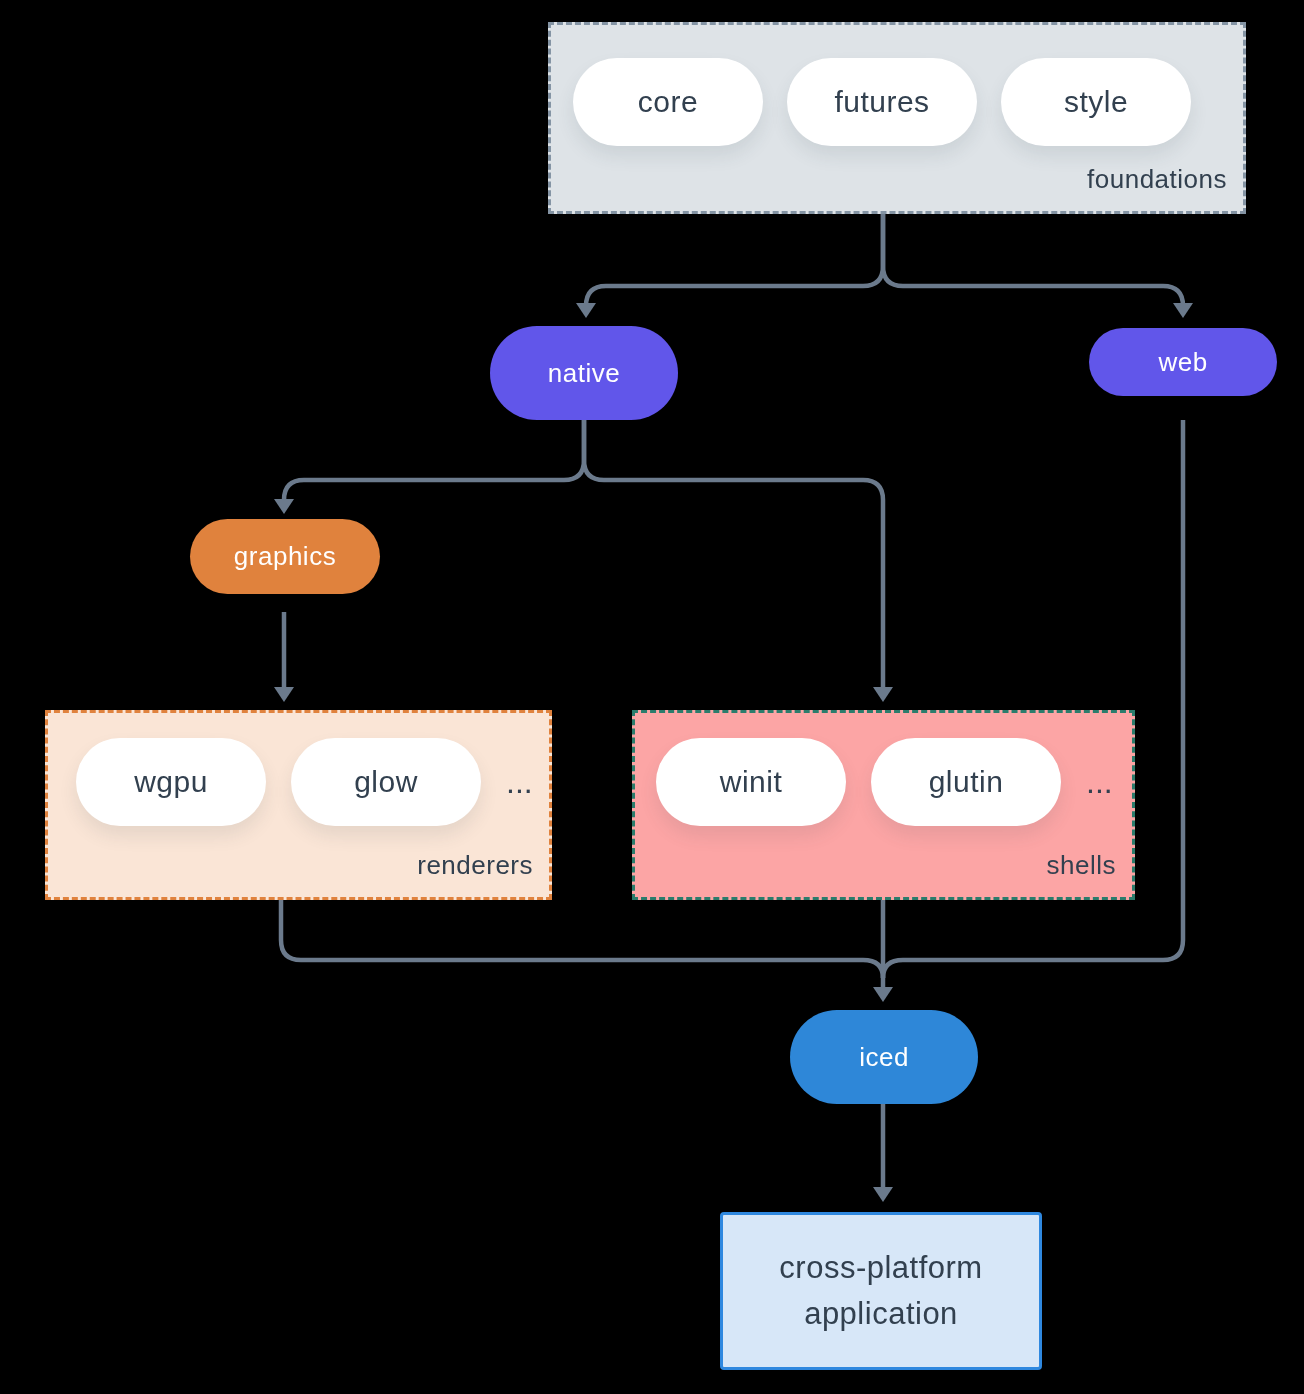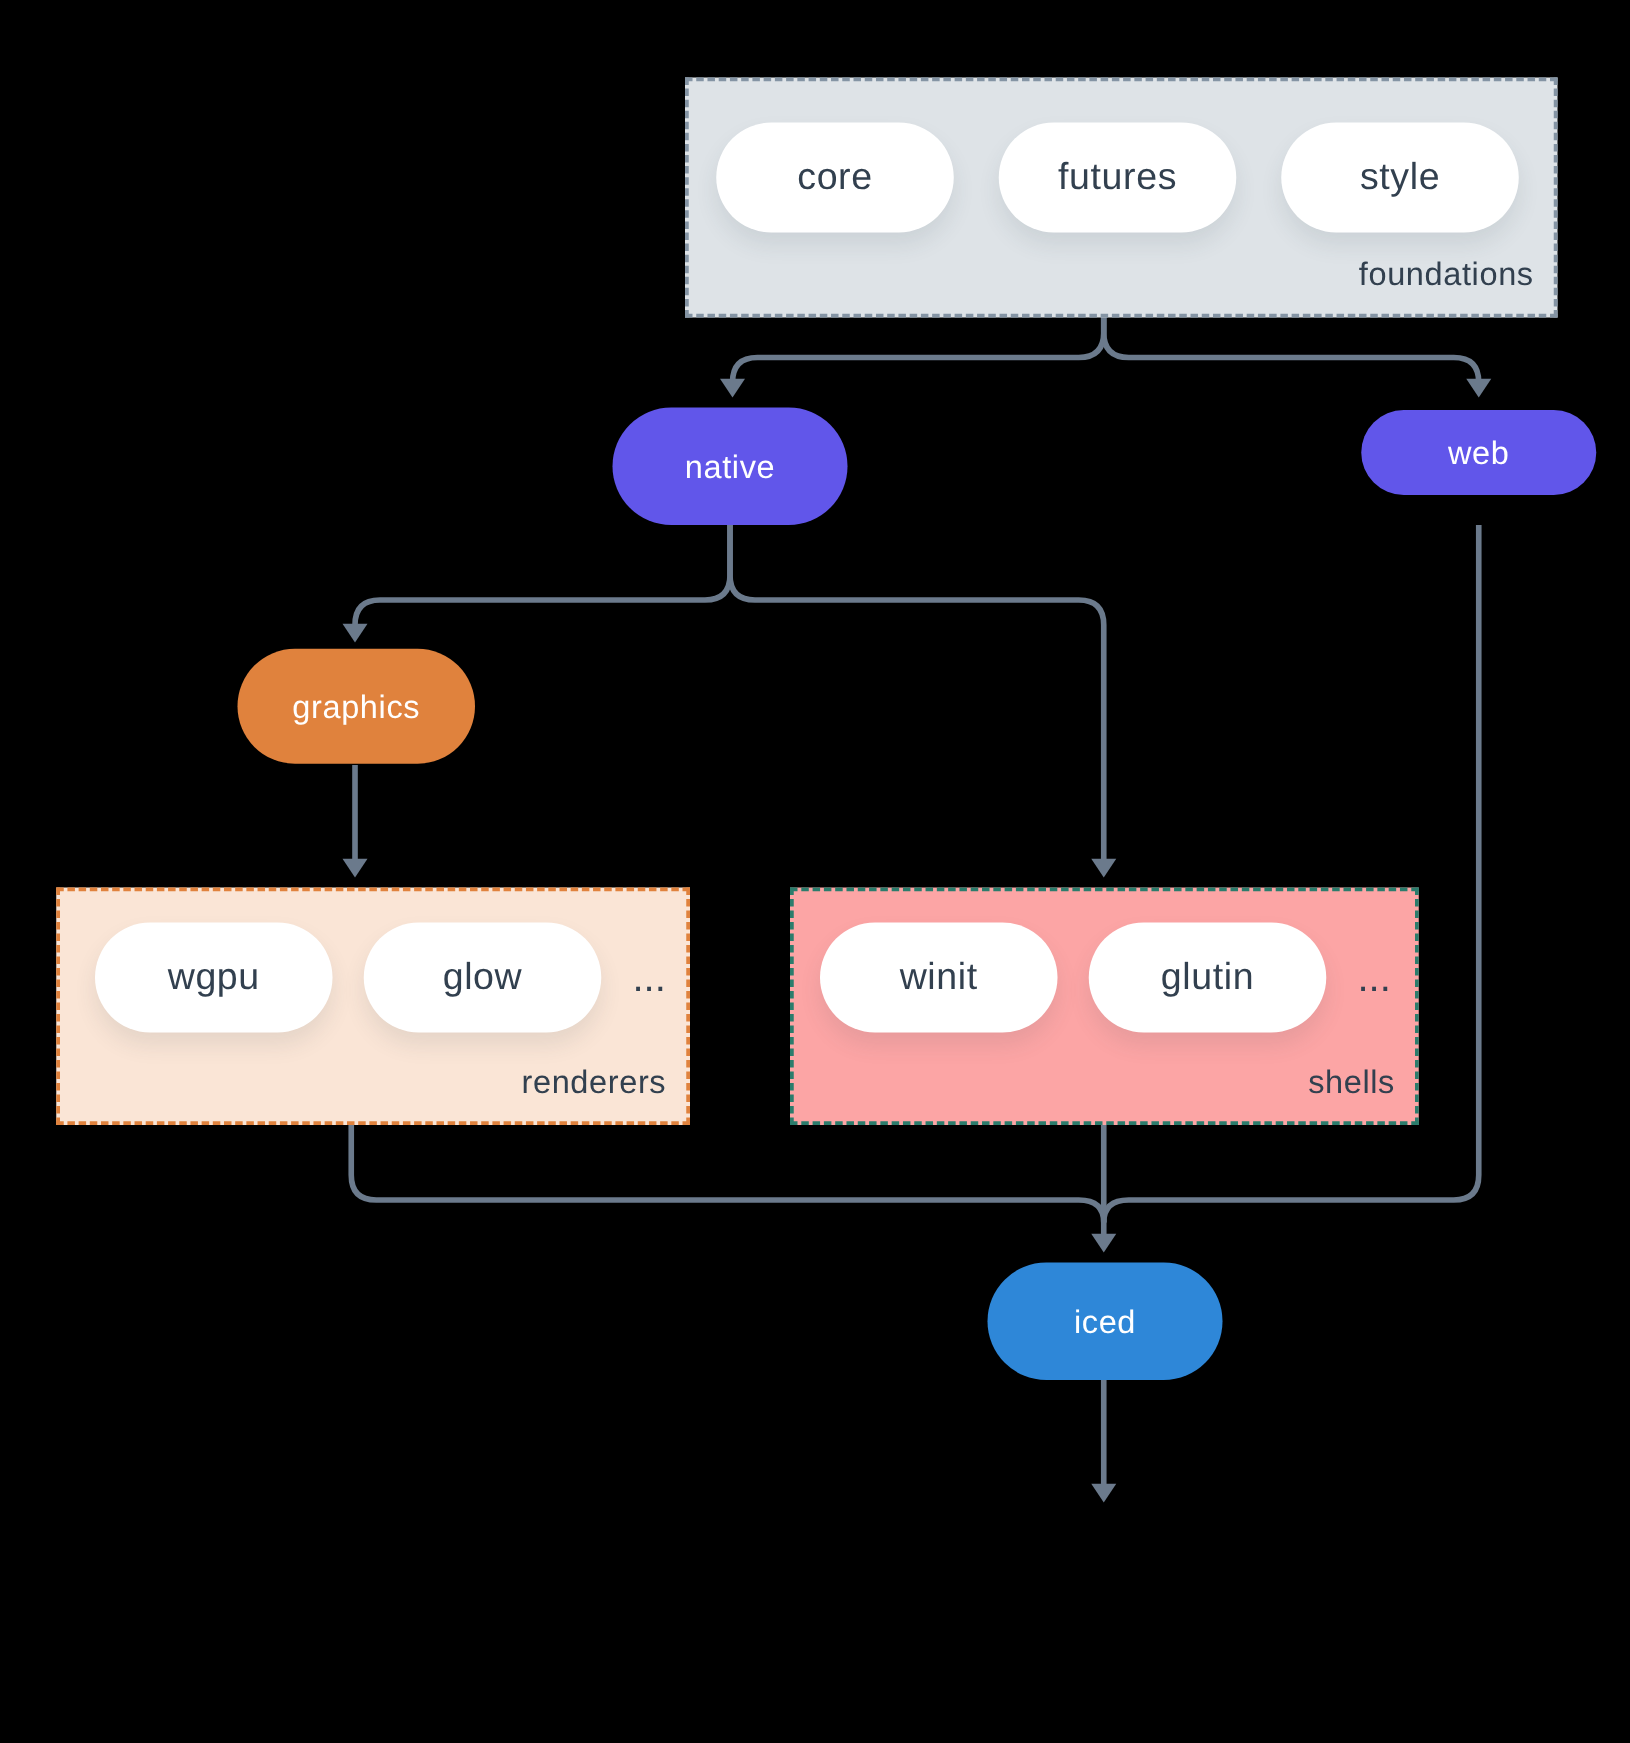--- a/index.html
+++ b/index.html
@@ -5,40 +5,40 @@
   html,body{margin:0;padding:0;background:#000;}
   .stage{
     position:relative;width:1304px;height:1394px;background:#000000;
     font-family:"Liberation Sans", sans-serif;overflow:hidden;
   }
   .wires{position:absolute;left:0;top:0;}
   .wires path{fill:none;stroke:#6b7a8c;stroke-width:4.5;}
   .wires polygon{fill:#6b7a8c;stroke:none;}
 
   .group{position:absolute;box-sizing:border-box;border:3px dashed;display:flex;align-items:flex-start;}
-  .group-foundations{left:548px;top:22px;width:698px;height:192px;background:#dee3e7;border-color:#8494a4;padding:33px 0 0 22px;gap:36px;margin-top:40px;}
+  .group-foundations{left:548px;top:22px;width:698px;height:192px;background:#dee3e7;border-color:#8494a4;padding:33px 0 0 22px;gap:24px;}
   .group-renderers{left:25px;top:710px;width:507px;height:190px;background:#fae5d6;border-color:#e0823d;padding:25px 0 0 28px;gap:25px;margin-left:20px;}
   .group-shells{left:632px;top:710px;width:503px;height:190px;background:#fca5a5;border-color:#2b7c6c;padding:25px 0 0 21px;gap:25px;}
 
   .pill{
     width:190px;height:88px;background:#ffffff;border-radius:44px;
     display:flex;align-items:center;justify-content:center;
     font-size:30px;color:#32404f;letter-spacing:.5px;
     box-shadow:0 10px 18px rgba(50,64,79,.10);flex:0 0 auto;
   }
   .ellipsis{height:88px;display:flex;align-items:center;font-size:32px;color:#32404f;flex:0 0 auto;}
   .group-label{position:absolute;right:16px;bottom:16px;font-size:26px;color:#32404f;letter-spacing:.5px;}
 
   .node{
     position:absolute;border-radius:48px;display:flex;align-items:center;justify-content:center;
     font-size:26px;color:#ffffff;letter-spacing:.5px;
   }
   .node-native{left:490px;top:326px;width:188px;height:94px;background:#6156ea;}
   .node-web{left:1089px;top:328px;width:188px;height:68px;background:#6156ea;}
-  .node-graphics{left:190px;top:519px;width:190px;height:92px;background:#e0823d;}
+  .node-graphics{left:190px;top:519px;width:190px;height:75px;background:#e0823d;}
   .node-iced{left:790px;top:1010px;width:188px;height:94px;background:#2e87d8;}
 
   .app-box{
     position:absolute;left:720px;top:1212px;width:322px;height:158px;box-sizing:border-box;
     background:#d7e7f8;border:3px solid #2f88df;border-radius:4px;
     display:flex;flex-direction:column;align-items:center;justify-content:center;
     font-size:31px;line-height:46px;color:#32404f;letter-spacing:.5px;
   }
 </style>
 </head>
@@ -92,14 +92,18 @@
 
   <div class="group group-shells">
     <div class="pill">winit</div>
     <div class="pill">glutin</div>
     <div class="ellipsis">...</div>
     <div class="group-label">shells</div>
   </div>
 
   <div class="node node-iced">iced</div>
 
+  <div class="app-box">
+    <div>cross-platform</div>
+    <div>application</div>
+  </div>
 
 </div>
 
 </body></html>

